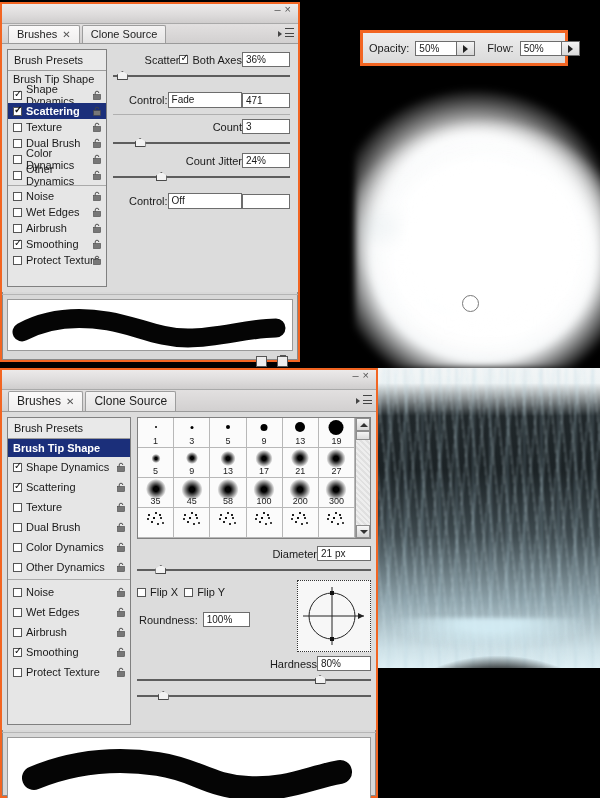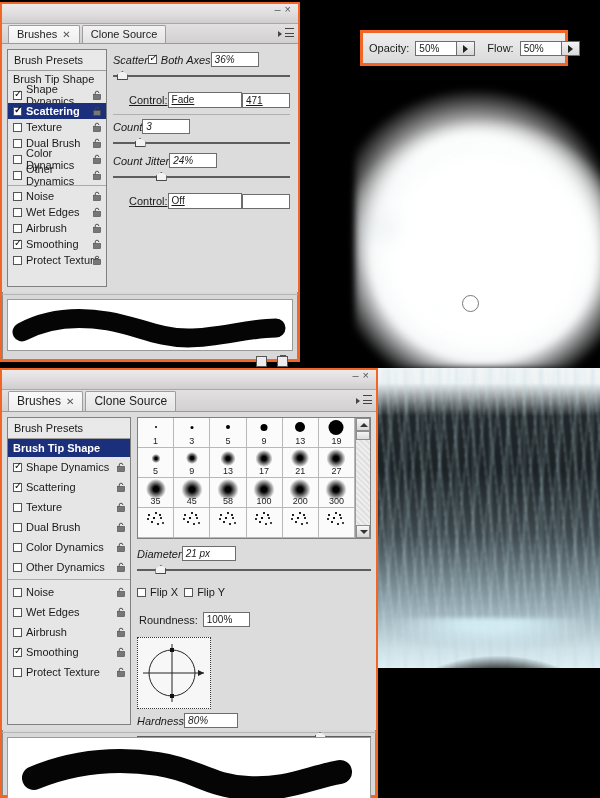--- a/index.html
+++ b/index.html
@@ -113,34 +113,34 @@
   .cb {
     width:9px; height:9px; border:1px solid #555; background:#fff; flex:none;
     position:relative;
   }
   .cb.on::after {
     content:"✓"; position:absolute; left:0px; top:-4px; font-size:10px; color:#111; line-height:12px;
   }
 
   .opt-right { flex:1; padding:5px 8px 5px 6px; }
 
-  .field-row { display:flex; align-items:center; justify-content:flex-start; margin-top:3px;font-style:italic; }
+  .field-row { display:flex; align-items:center; justify-content:flex-end; margin-top:3px; }
   .lbl { font-size:11px; }
   .numbox {
     width:48px; height:15px; border:1px solid #6d6d6d; background:#fff; font-size:10px;
     padding:0 3px; line-height:14px; text-align:left;
   }
   .slider { position:relative; height:12px; margin:3px 0 4px 0; }
   .slider .track { position:absolute; left:0; right:0; top:5px; height:2px; background:#5d5d5d; }
   .slider .knob {
     position:absolute; top:1px; width:11px; height:9px;
     background:#f2f2f2; border:1px solid #4a4a4a;
     clip-path:polygon(50% 0%, 100% 42%, 100% 100%, 0% 100%, 0% 42%);
   }
-  .ctl-row { display:flex; align-items:center; gap:0; margin:10px 0 2px 0;text-decoration:underline; }
+  .ctl-row { display:flex; align-items:center; gap:0; margin:10px 0 2px 0; }
   .ctl-row .ctl-lbl { font-size:11px; margin-left:16px; }
   .select {
     flex:1; height:16px; border:1px solid #6d6d6d; background:#fff;
     font-size:10px; line-height:14px; padding:0 16px 0 3px; position:relative;
   }
   .hr { height:1px; background:#b0b0b0; margin:6px 0 4px 0; }
 
   .stroke-preview-wrap {
     margin:4px 5px 2px 5px; background:#fff; border:1px solid #9a9a9a; height:56px; position:relative; overflow:hidden;
   }
@@ -631,21 +631,21 @@
 
       <div class="field-row" style="margin-top:7px;">
         <span class="lbl">Diameter</span>
         <span class="numbox" style="width:54px;">21 px</span>
       </div>
       <div class="slider">
         <div class="track"></div>
           <div class="knob" id="p2-dia-knob" style="left: calc(10% - 5px);"></div>
       </div>
 
-      <div style="display:flex; gap:10px;flex-direction:column;">
+      <div style="display:flex; gap:10px;">
         <div style="flex:1;">
           <div class="flipbox">
             <span class="cb"></span>
             <span>Flip X</span>
             <span class="cb" style="margin-left:2px;"></span>
             <span>Flip Y</span>
           </div>
           <div style="display:flex;align-items:center;gap:5px;margin-top:14px;padding-left:2px;">
             <span class="lbl">Roundness:</span>
             <span class="numbox" style="width:47px;">100%</span>

